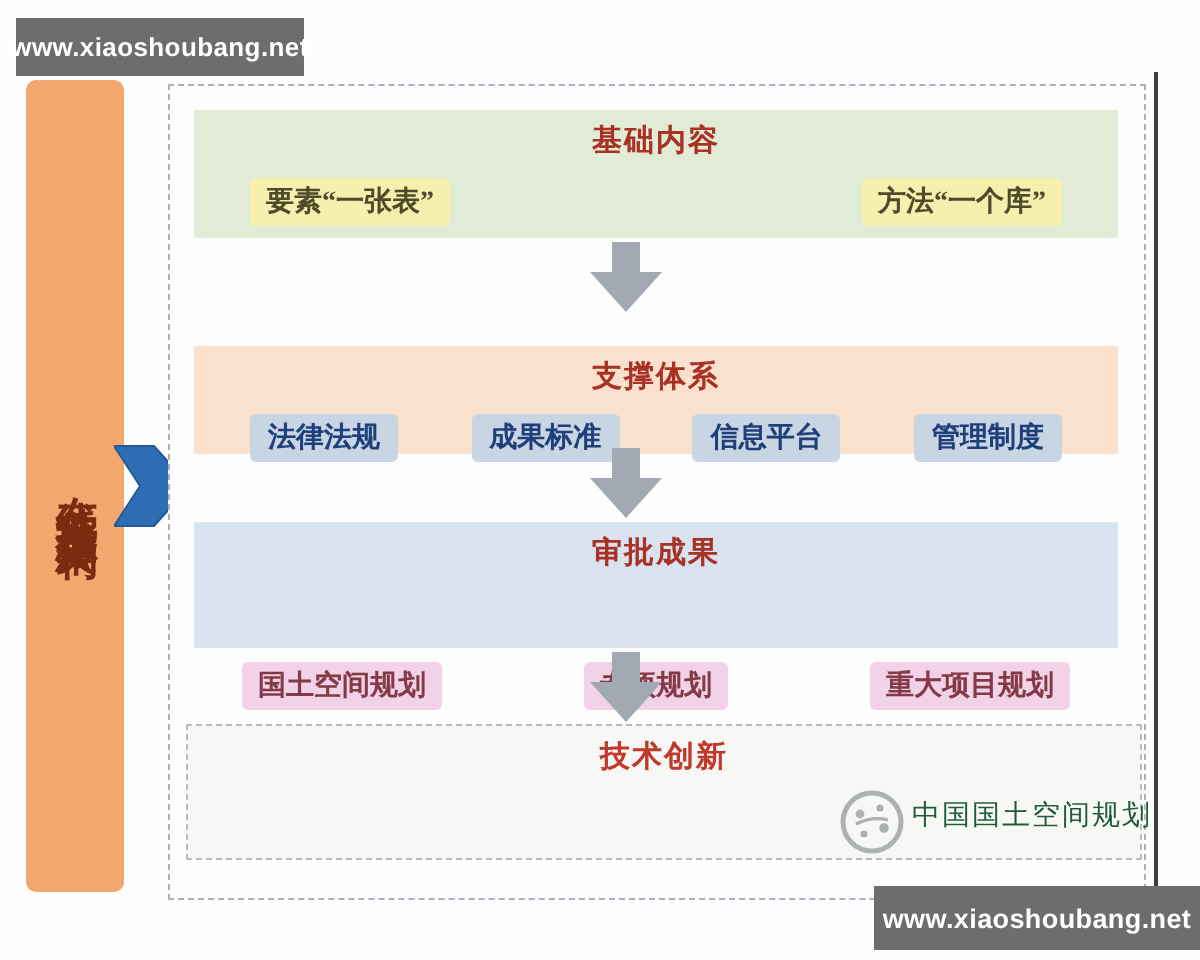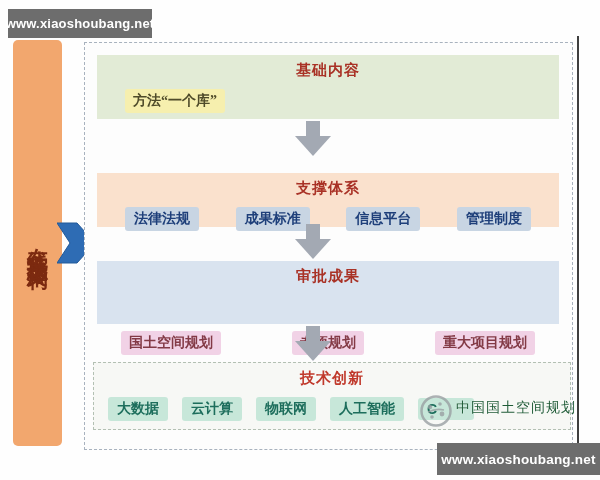--- a/index.html
+++ b/index.html
@@ -111,20 +111,21 @@
   <polygon points="0,4 20,4 38,24 20,44 0,44 13,24" fill="#2e6cb4" stroke="#235a99" stroke-width="1"></polygon>
 </svg>
 
 <div class="page-edge"></div>
 
 <div class="diagram">
 
   <div class="section sec1">
     <div class="sec-title">基础内容</div>
     <div class="badge-row">
+      <span class="badge-yellow">要素“一张表”</span>
       <span class="badge-yellow">方法“一个库”</span>
     </div>
   </div>
 
   <svg class="down-arrow da1" viewBox="0 0 40 36">
     <rect x="13" y="0" width="14" height="17" fill="#a3a9b3"></rect>
     <polygon points="2,15 38,15 20,35" fill="#a3a9b3"></polygon>
   </svg>
 
   <div class="section sec2">
@@ -151,27 +152,20 @@
     </div>
   </div>
 
   <svg class="down-arrow da3" viewBox="0 0 40 36">
     <rect x="13" y="0" width="14" height="17" fill="#a3a9b3"></rect>
     <polygon points="2,15 38,15 20,35" fill="#a3a9b3"></polygon>
   </svg>
 
   <div class="section sec4">
     <div class="sec-title">技术创新</div>
-    <div class="badge-row">
-      <span class="badge-green">大数据</span>
-      <span class="badge-green">云计算</span>
-      <span class="badge-green">物联网</span>
-      <span class="badge-green">人工智能</span>
-      <span class="badge-green cut">C</span>
-    </div>
   </div>
 
 </div>
 
 <svg class="wm-logo" viewBox="0 0 34 34">
   <circle cx="17" cy="17" r="14.5" fill="none" stroke="#9aa0a3" stroke-width="2.5"></circle>
   <circle cx="11" cy="13" r="2.2" fill="#9aa0a3"></circle>
   <circle cx="21" cy="10" r="1.8" fill="#9aa0a3"></circle>
   <circle cx="23" cy="20" r="2.4" fill="#9aa0a3"></circle>
   <circle cx="13" cy="23" r="1.8" fill="#9aa0a3"></circle>

